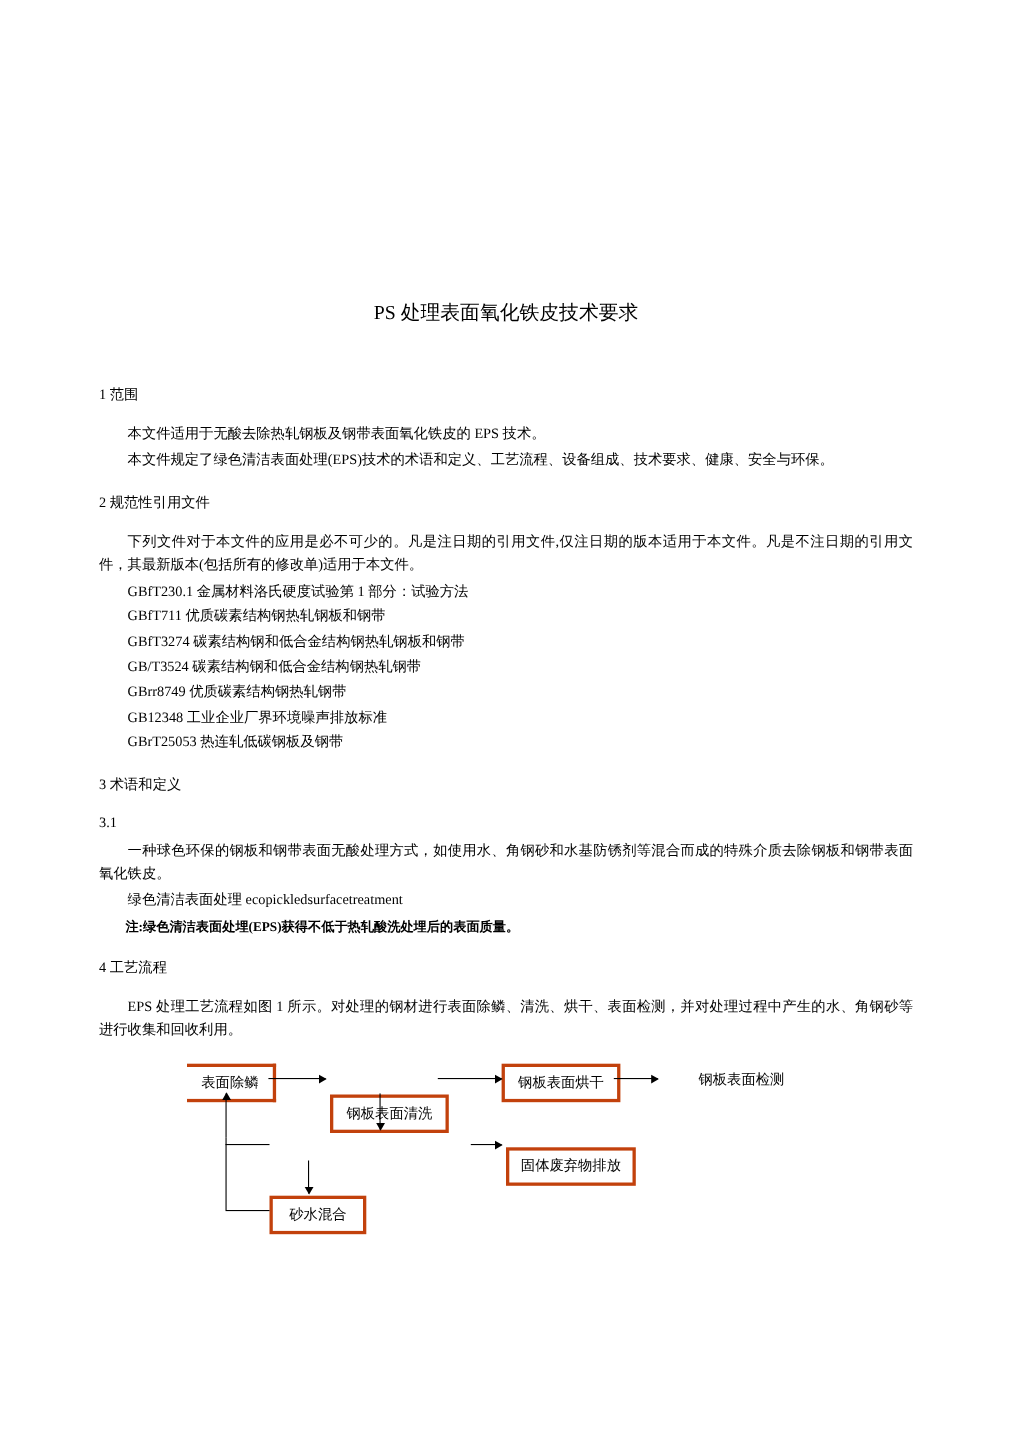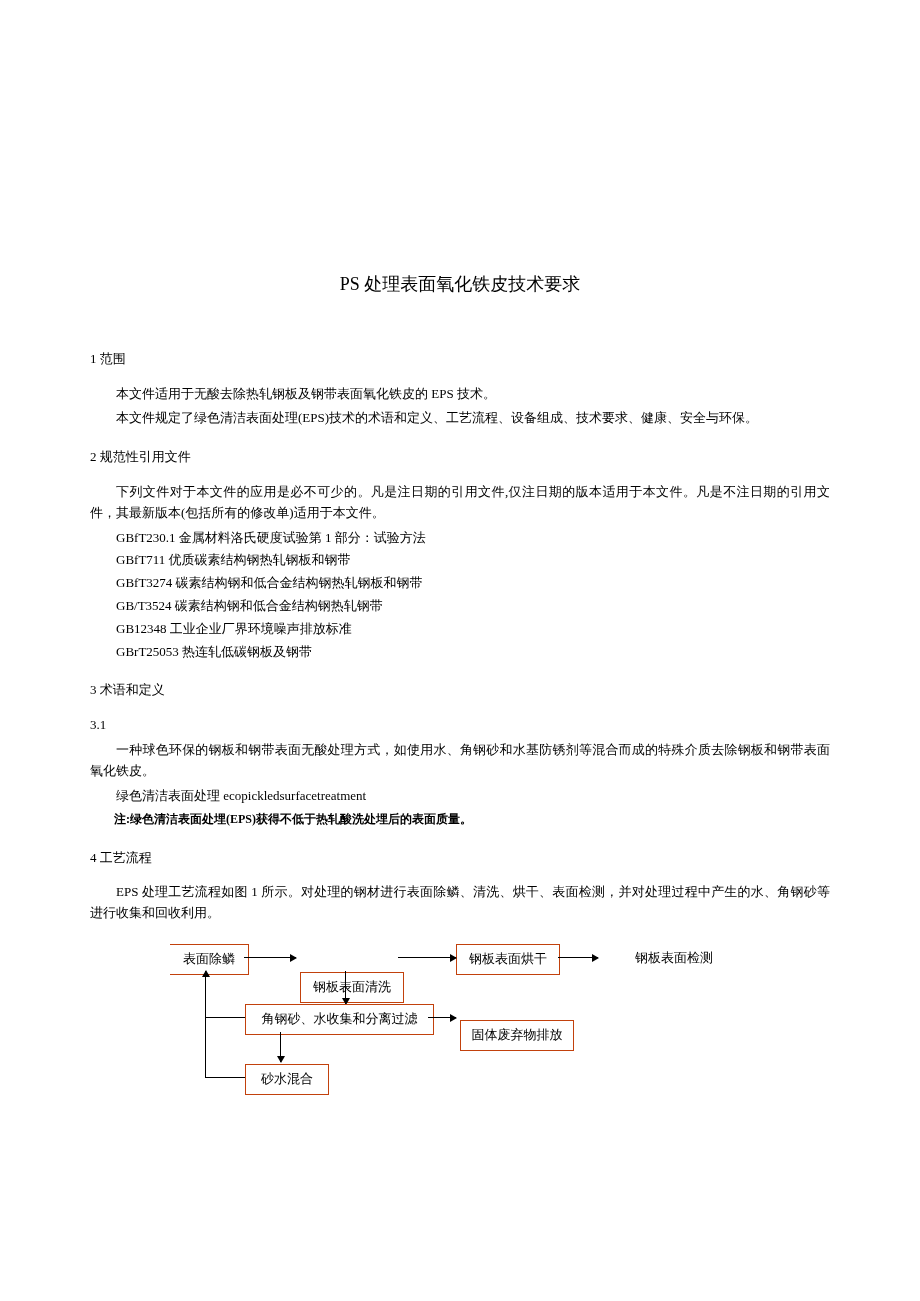--- a/index.html
+++ b/index.html
@@ -47,21 +47,21 @@
     margin: 4px 0;
   }
   .flowchart {
     margin: 20px auto 0 auto;
     position: relative;
     width: 640px;
     height: 170px;
   }
   .box {
     position: absolute;
-    border: 1px solid #c2410c;
+    border: 3px solid #c2410c;
     background: #fff;
     font-size: 13px;
     text-align: center;
     padding: 4px 6px;
     white-space: nowrap;
   }
   .label-plain {
     position: absolute;
     font-size: 13px;
     white-space: nowrap;
@@ -129,20 +129,21 @@
   <div class="section-heading">1 范围</div>
   <div class="para">本文件适用于无酸去除热轧钢板及钢带表面氧化铁皮的 EPS 技术。</div>
   <div class="para">本文件规定了绿色清洁表面处理(EPS)技术的术语和定义、工艺流程、设备组成、技术要求、健康、安全与环保。</div>
 
   <div class="section-heading">2 规范性引用文件</div>
   <div class="para" style="text-indent:2em;">下列文件对于本文件的应用是必不可少的。凡是注日期的引用文件,仅注日期的版本适用于本文件。凡是不注日期的引用文件，其最新版本(包括所有的修改单)适用于本文件。</div>
   <div class="para-noindent">GBfT230.1 金属材料洛氏硬度试验第 1 部分：试验方法</div>
   <div class="para-noindent">GBfT711 优质碳素结构钢热轧钢板和钢带</div>
   <div class="para-noindent">GBfT3274 碳素结构钢和低合金结构钢热轧钢板和钢带</div>
   <div class="para-noindent">GB/T3524 碳素结构钢和低合金结构钢热轧钢带</div>
+  <div class="para-noindent">GBrr8749 优质碳素结构钢热轧钢带</div>
   <div class="para-noindent">GB12348 工业企业厂界环境噪声排放标准</div>
   <div class="para-noindent">GBrT25053 热连轧低碳钢板及钢带</div>
 
   <div class="section-heading">3 术语和定义</div>
   <div class="sub-num">3.1</div>
   <div class="para" style="text-indent:2em;">一种球色环保的钢板和钢带表面无酸处理方式，如使用水、角钢砂和水基防锈剂等混合而成的特殊介质去除钢板和钢带表面氧化铁皮。</div>
   <div class="para">绿色清洁表面处理 ecopickledsurfacetreatment</div>
   <div class="note">注:绿色清洁表面处埋(EPS)获得不低于热轧酸洗处埋后的表面质量。</div>
 
   <div class="section-heading">4 工艺流程</div>
@@ -158,21 +159,20 @@
     <div class="arrow-h" style="left:104px; top:13px; width:52px;"></div>
     <div class="arrow-h" style="left:258px; top:13px; width:58px;"></div>
     <div class="arrow-h" style="left:418px; top:13px; width:40px;"></div>
 
     <div class="line-v" style="left:65px; top:27px; height:40px;"></div>
 
     <div class="line-v" style="left:205px; top:27px; height:25px;"></div>
 
     <div class="arrow-v" style="left:205px; top:52px; height:8px;"></div>
 
-    <div class="box" style="left:105px; top:60px; width:175px;">角钢砂、水收集和分离过滤</div>
     <div class="box" style="left:320px; top:60px; width:100px;margin-top:16px;">固体废弃物排放</div>
 
     <div class="arrow-h" style="left:288px; top:73px; width:28px;"></div>
 
     <div class="line-v" style="left:65px; top:67px; height:66px;"></div>
     <div class="line-h" style="left:65px; top:73px; width:40px;"></div>
     <div class="arrow-v-up" style="left:65px; top:27px; height:0;"></div>
 
     <div class="arrow-v" style="left:140px; top:88px; height:30px;"></div>
 

